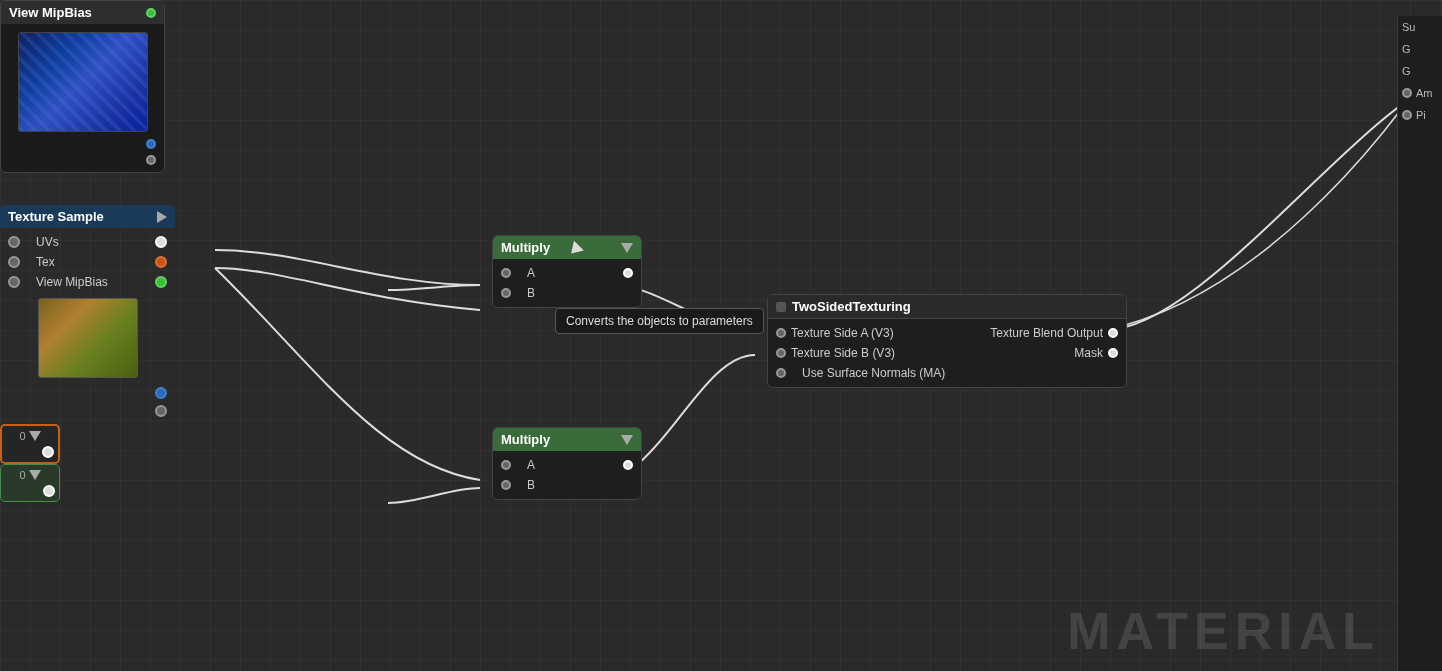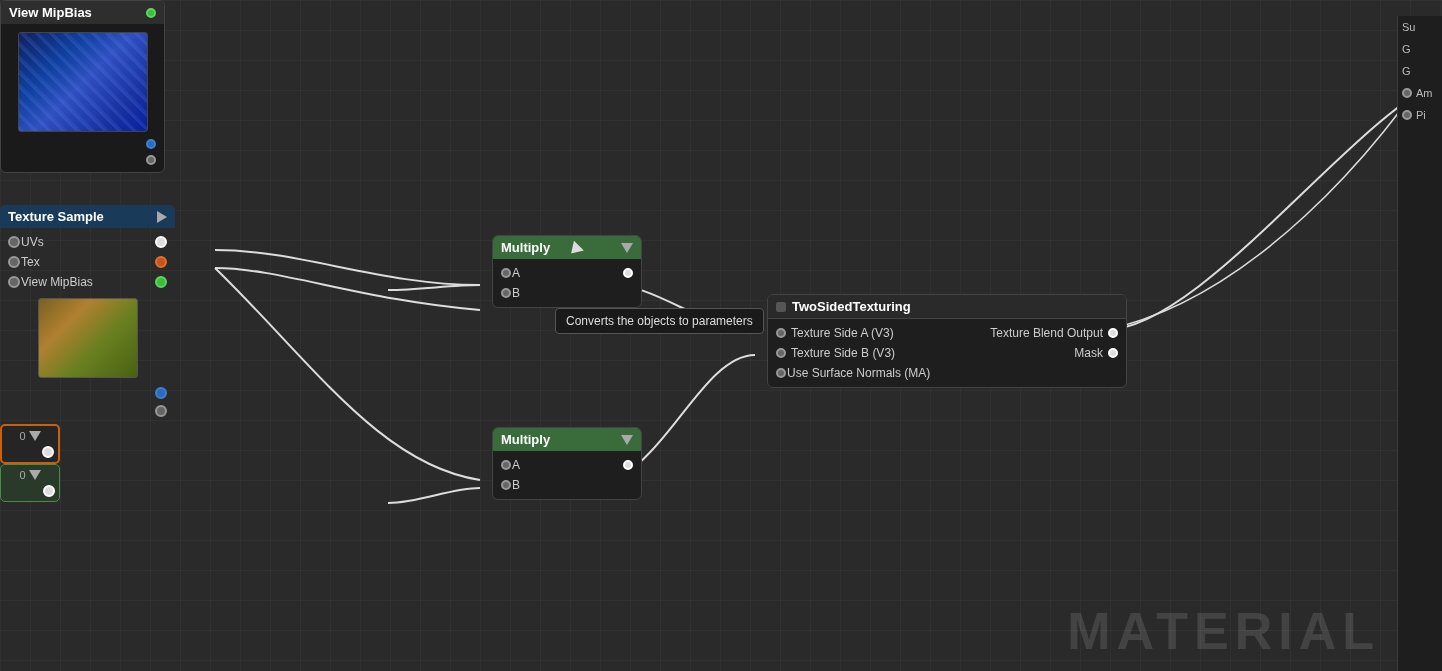--- a/index.html
+++ b/index.html
@@ -39,21 +39,21 @@
     .node-header-dark  { background: #2e2e2e; }
     .node-body {
       padding: 4px 0;
     }
     .node-row {
       display: flex;
       align-items: center;
       padding: 3px 8px;
       font-size: 12px;
       color: #ccc;
-      gap: 1px;
+      gap: 16px;
     }
     .node-row-right {
       justify-content: flex-end;
     }
     .pin {
       width: 12px;
       height: 12px;
       border-radius: 50%;
       border: 2px solid #aaa;
       display: inline-block;

